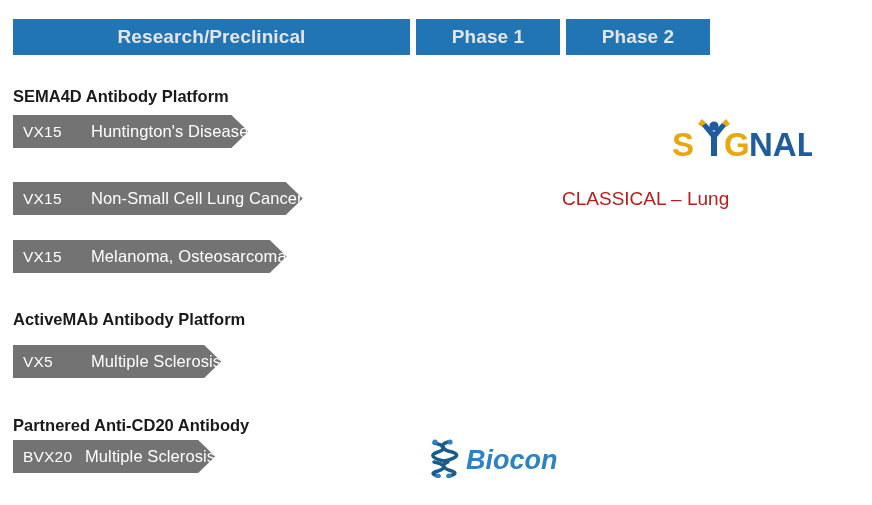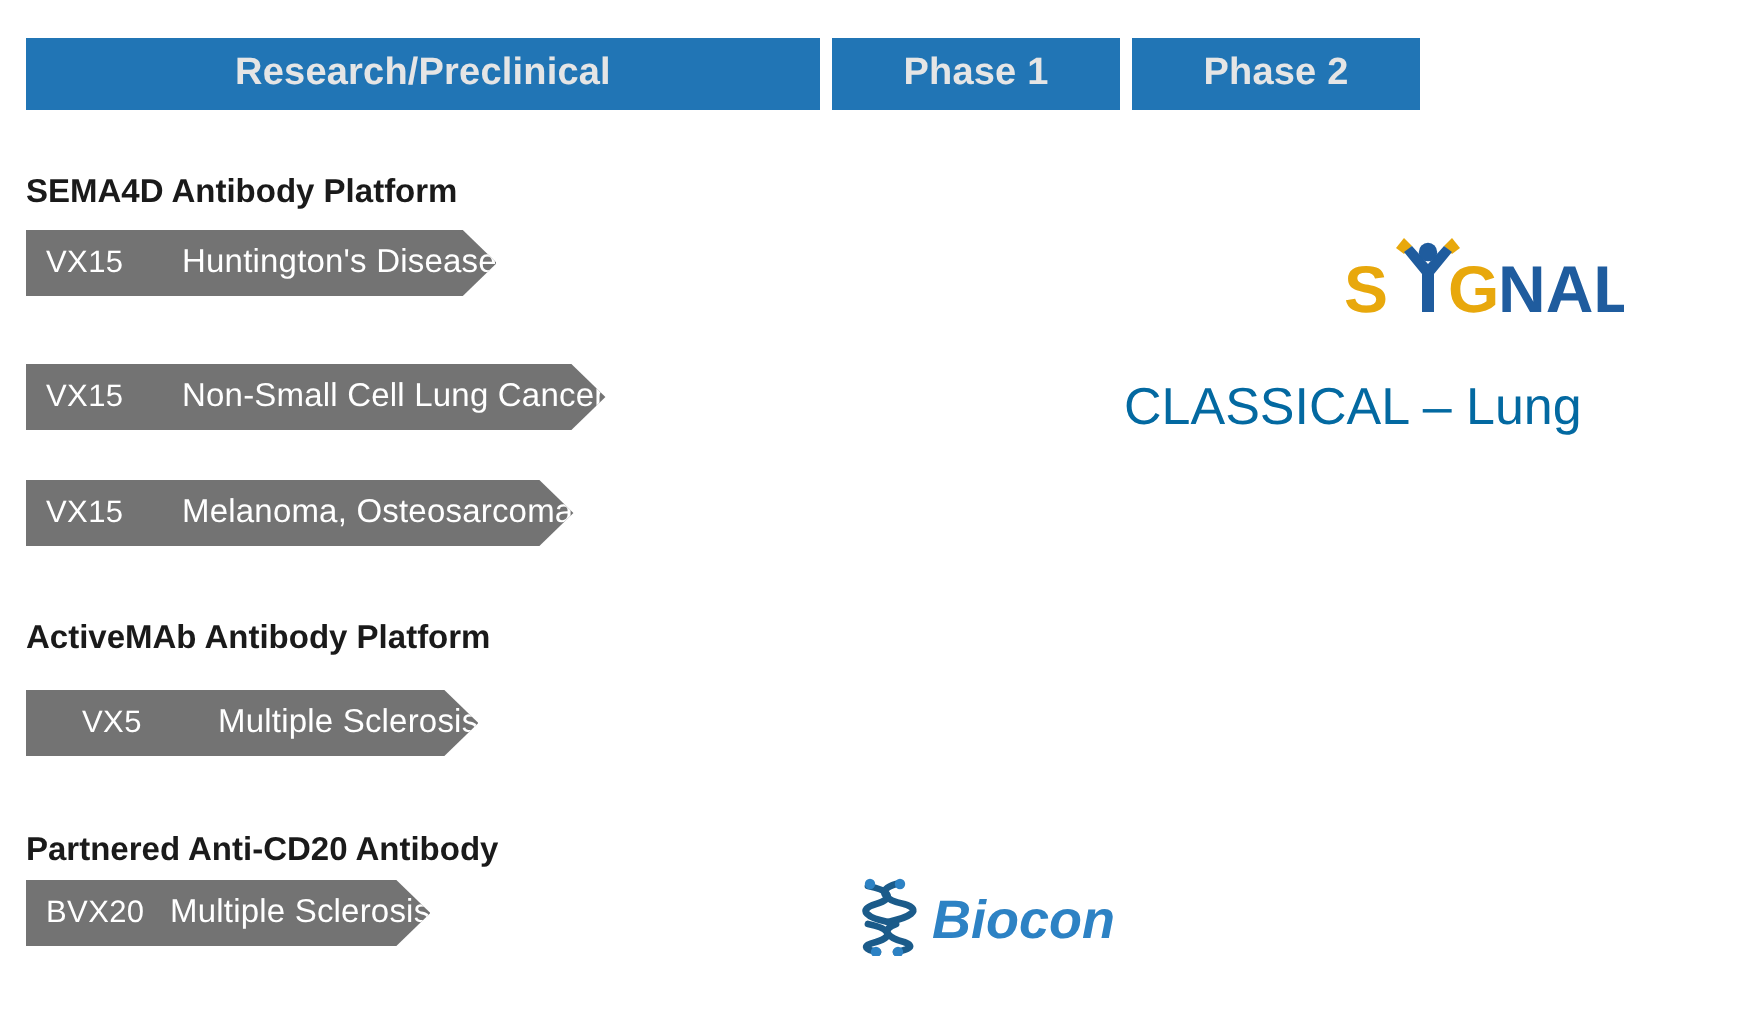--- a/index.html
+++ b/index.html
@@ -98,29 +98,29 @@
   }
 
   
   .row-hd   { top: 115px; width: 658px; }
   .row-hd  .prog-code { width: 68px; }
   .row-nsclc{ top: 182px; width: 525px; }
   .row-nsclc .prog-code { width: 68px; }
   .row-mel  { top: 240px; width: 451px; }
   .row-mel .prog-code { width: 68px; }
   .row-ms   { top: 345px; width: 335px; }
-  .row-ms  .prog-code { width: 68px; margin-left: 18px; }
+  .row-ms  .prog-code { width: 68px; }
   .row-bvx  { top: 440px; width: 400px; }
   .row-bvx .prog-code { width: 62px; }
 
   
   .trial-label {
     position: absolute;
-    color: #0369a1;
-    font-size: 26px;
+    color: #b91c1c;
+    font-size: 19px;
     white-space: nowrap;
   }
   .trial-classical { left: 562px; top: 188px; }
 
   
   .signal-logo {
     position: absolute;
     left: 672px;
     top: 118px;
     width: 140px;

